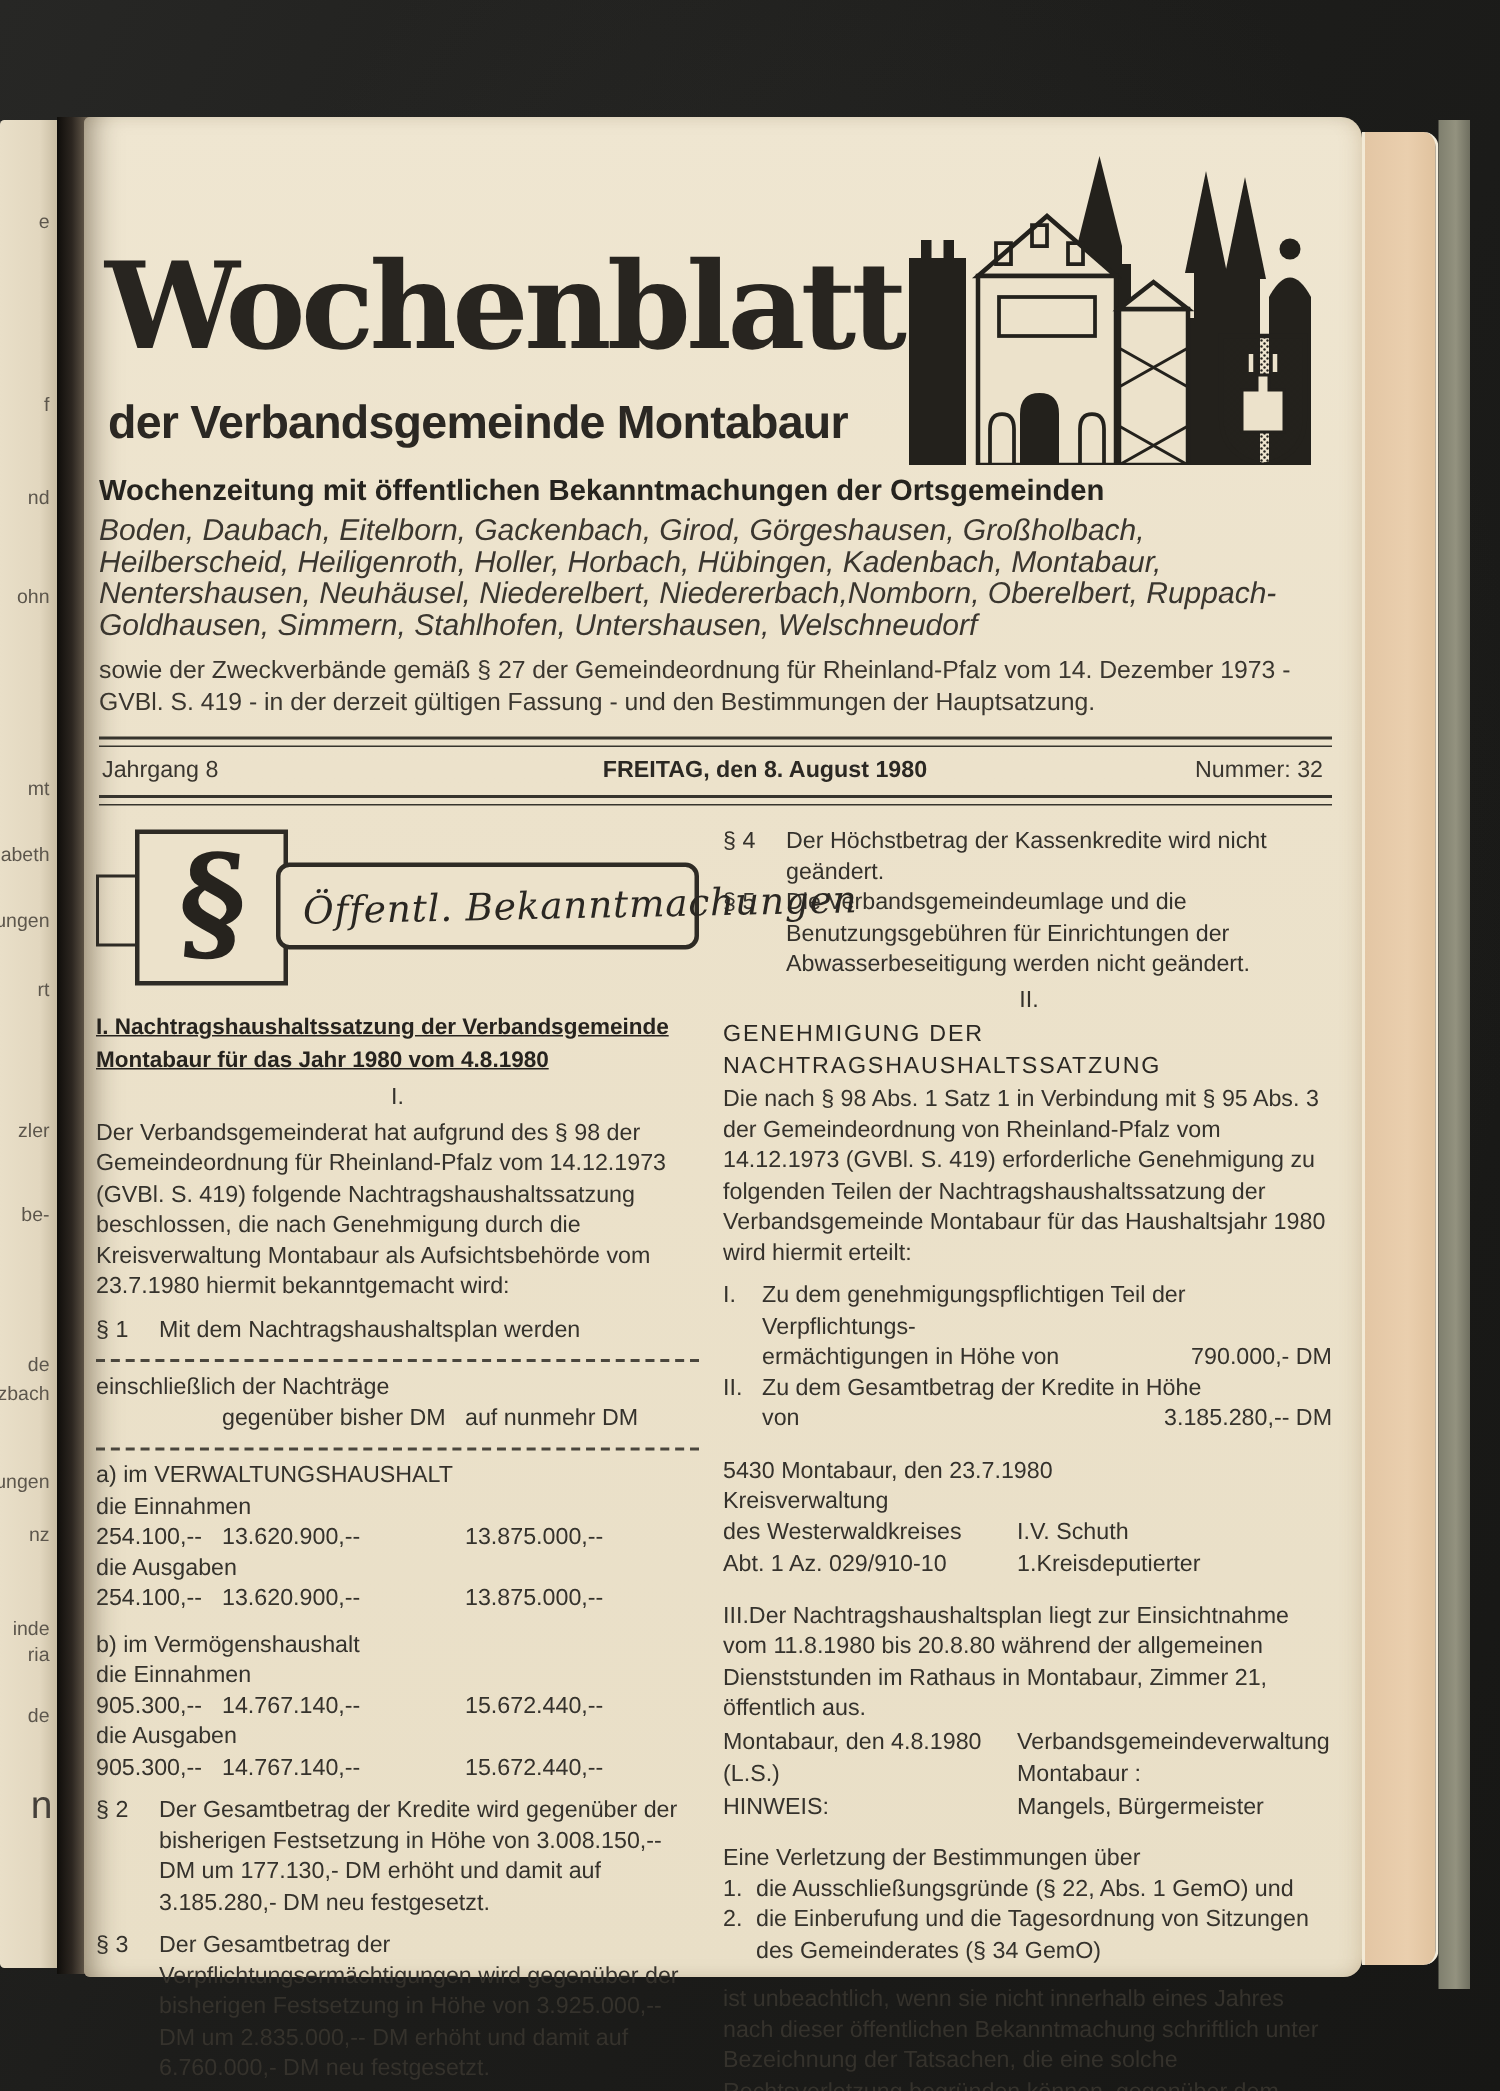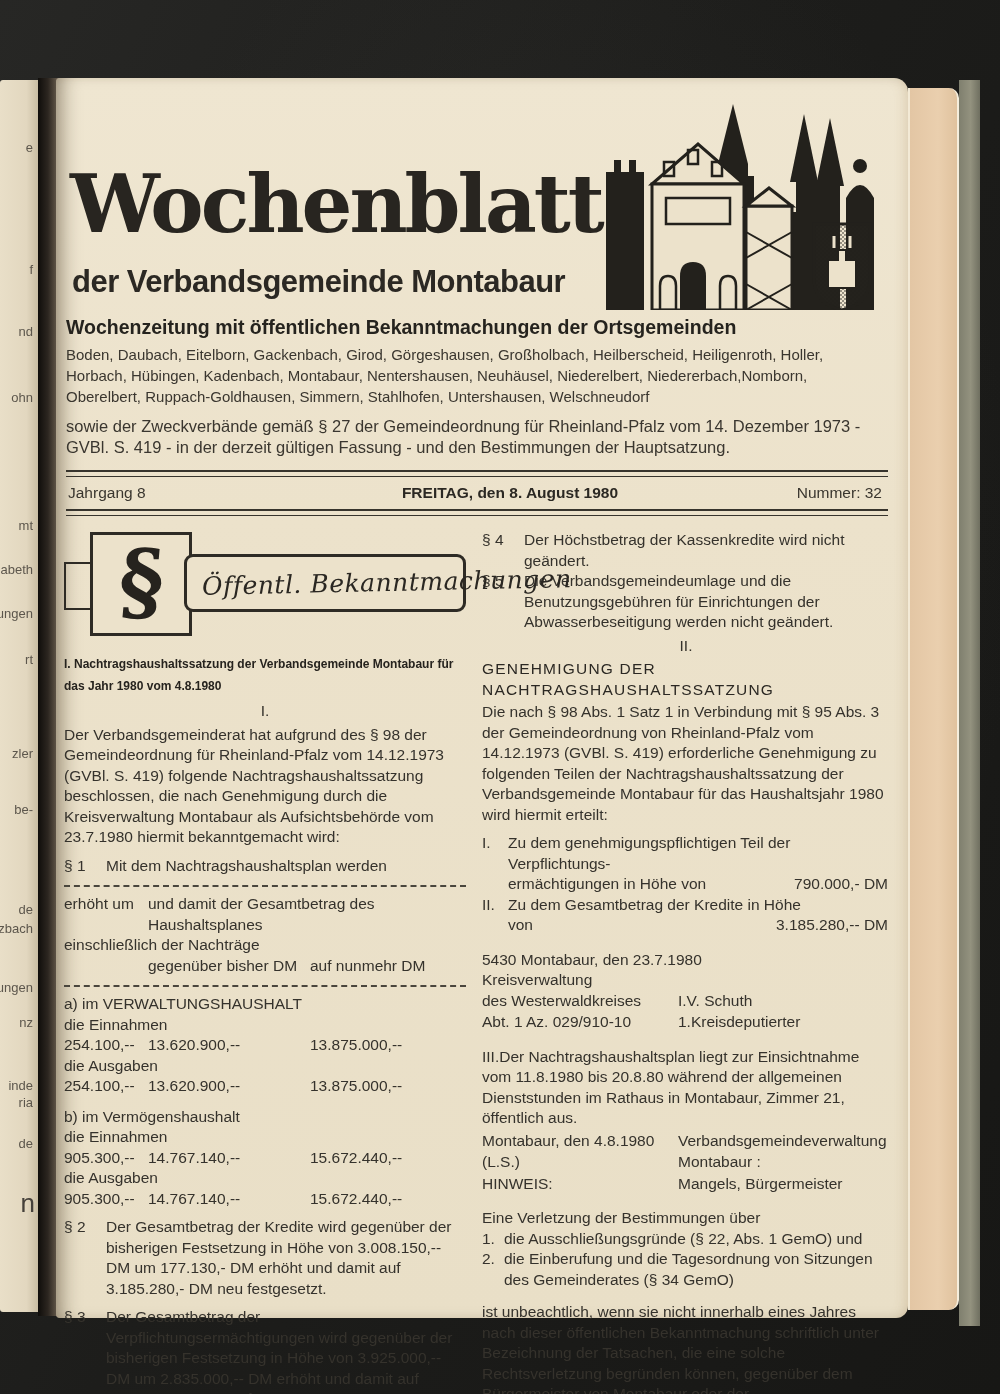--- a/index.html
+++ b/index.html
@@ -55,21 +55,21 @@
     font-family:"DejaVu Serif",serif;font-weight:bold;
     font-size:80px;line-height:1;letter-spacing:-3px;color:#282520;
   }
   .mh-sub{
     position:absolute;left:8px;top:186px;margin:0;
     font-size:31px;font-weight:bold;letter-spacing:-0.5px;color:#2b2823;
   }
   .mh-art{position:absolute;left:536px;top:24px;width:278px;height:208px;}
   
   .tagline{font-size:19.5px;font-weight:bold;margin:4px 0 5px 2px;color:#25231e;}
-  .munis{font-size:15px;line-height:21px;margin:0 6px 0 2px;color:#3a362f;}
+  .munis{font-size:20px;line-height:21px;margin:0 6px 0 2px;color:#3a362f;font-style:italic;}
   .assoc{font-size:16.5px;line-height:21px;margin:9px 6px 0 2px;color:#3a362f;}
   
   .rule-dbl{height:4px;border-top:2px solid #37342d;border-bottom:1px solid #37342d;margin:0 2px;}
   .rule-dbl.top{margin-top:12px;}
   .dateline{
     display:grid;grid-template-columns:220px 1fr 150px;align-items:center;
     padding:7px 8px 7px 4px;font-size:15.5px;color:#3a362f;
   }
   .dateline .dl-date{text-align:center;font-weight:bold;color:#2b2823;}
   .dateline .dl-num{text-align:right;}
@@ -91,21 +91,21 @@
   }
   .banner-pill{
     position:absolute;left:120px;top:22px;width:282px;height:58px;
     border:3px solid #2e2b25;border-radius:9px;background:#ece2cb;
     display:flex;align-items:center;padding-left:15px;box-sizing:border-box;
   }
   .banner-pill .script{
     font-family:"DejaVu Serif",serif;font-style:italic;font-size:25px;color:#2a2722;
     transform:rotate(-1.2deg);white-space:nowrap;letter-spacing:0.5px;
   }
-  .sec-heading{font-size:12px;line-height:22px;font-weight:bold;color:#26231e;margin:17px 0 4px 0;}
+  .sec-heading{font-size:15px;line-height:22px;font-weight:bold;color:#26231e;margin:17px 0 4px 0;text-decoration:underline;}
   .roman{text-align:center;font-size:15.5px;margin:3px 0;}
   .para{display:flex;margin-top:8px;}
   .para .pnum{width:42px;flex:none;}
   .para .pbody{flex:1;}
   .dash{border-top:2px dashed #4a463d;margin:9px 0 7px 0;}
   
   .t-h1{display:grid;grid-template-columns:84px 1fr;}
   .t-h2{}
   .t-h3{display:grid;grid-template-columns:162px 1fr;margin-left:84px;}
   .t-h4{display:grid;grid-template-columns:246px 1fr;}
@@ -228,24 +228,20 @@
       <p style="margin:0">Der Verbandsgemeinderat hat aufgrund des § 98 der Gemeinde­ordnung für Rheinland-Pfalz vom 14.12.1973 (GVBl. S. 419) folgende Nachtragshaushaltssatzung beschlossen, die nach Geneh­migung durch die Kreisverwaltung Montabaur als Aufsichtsbehör­de vom 23.7.1980 hiermit bekanntgemacht wird:</p>
 
       <div class="para">
         <span class="pnum">§ 1</span>
         <span class="pbody">Mit dem Nachtragshaushaltsplan werden</span>
       </div>
 
       <div class="dash"></div>
 
       <div>
-        <div class="t-h1">
-          <span>erhöht um</span>
-          <span>und damit der Gesamtbetrag des Haushaltsplanes</span>
-        </div>
         <div class="t-h2">
           <span>einschließlich der Nachträge</span>
         </div>
         <div class="t-h3">
           <span>gegenüber bisher DM</span>
           <span>auf nunmehr DM</span>
         </div>
 
         <div class="dash"></div>
 

